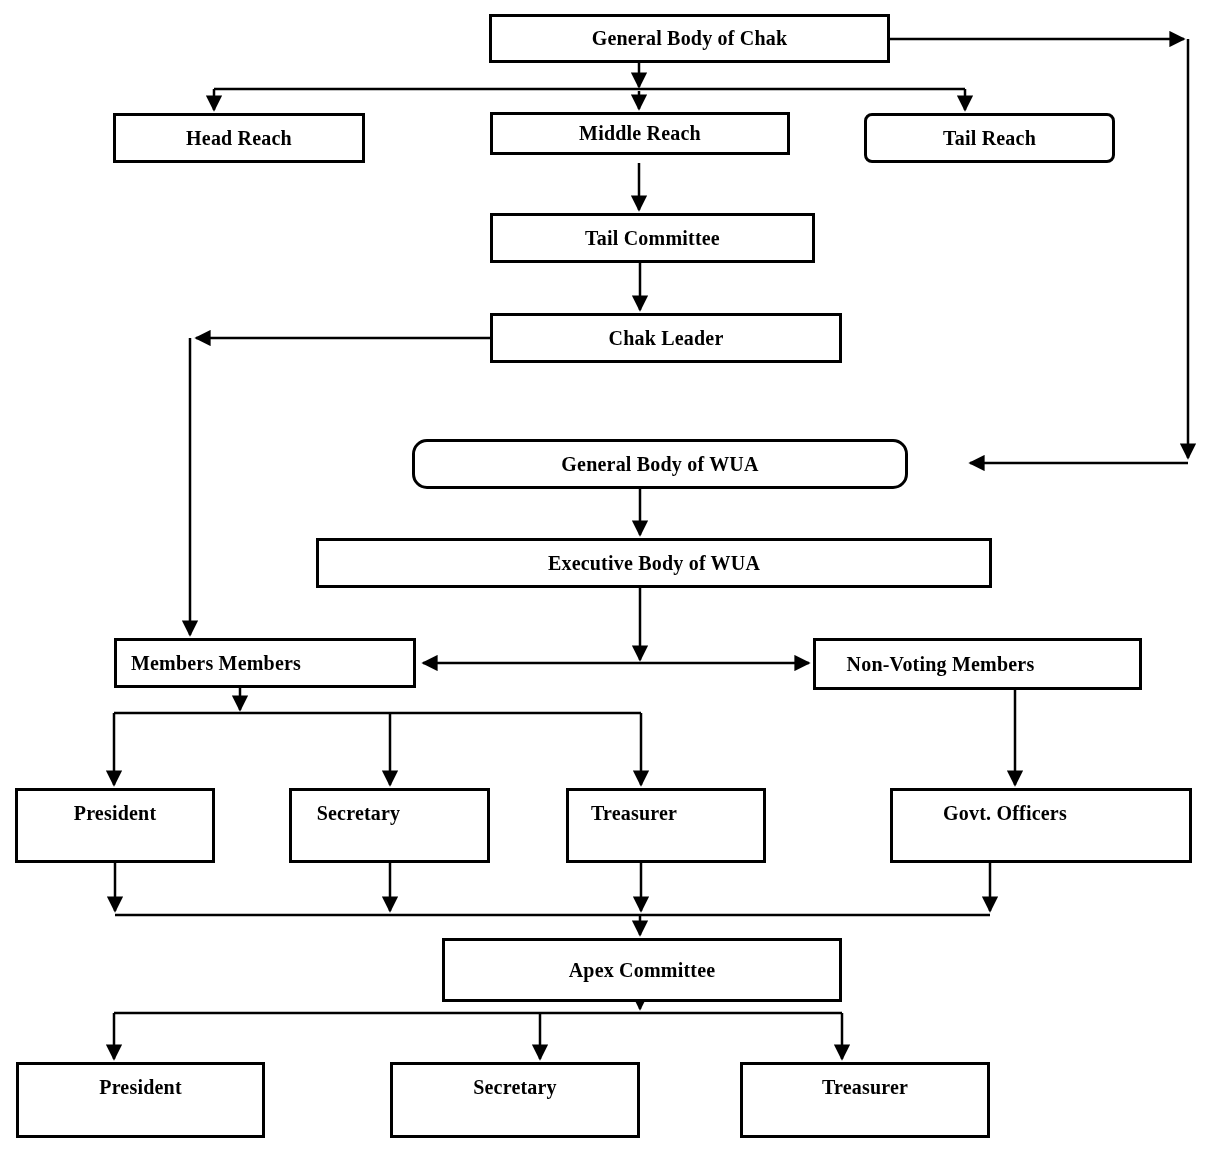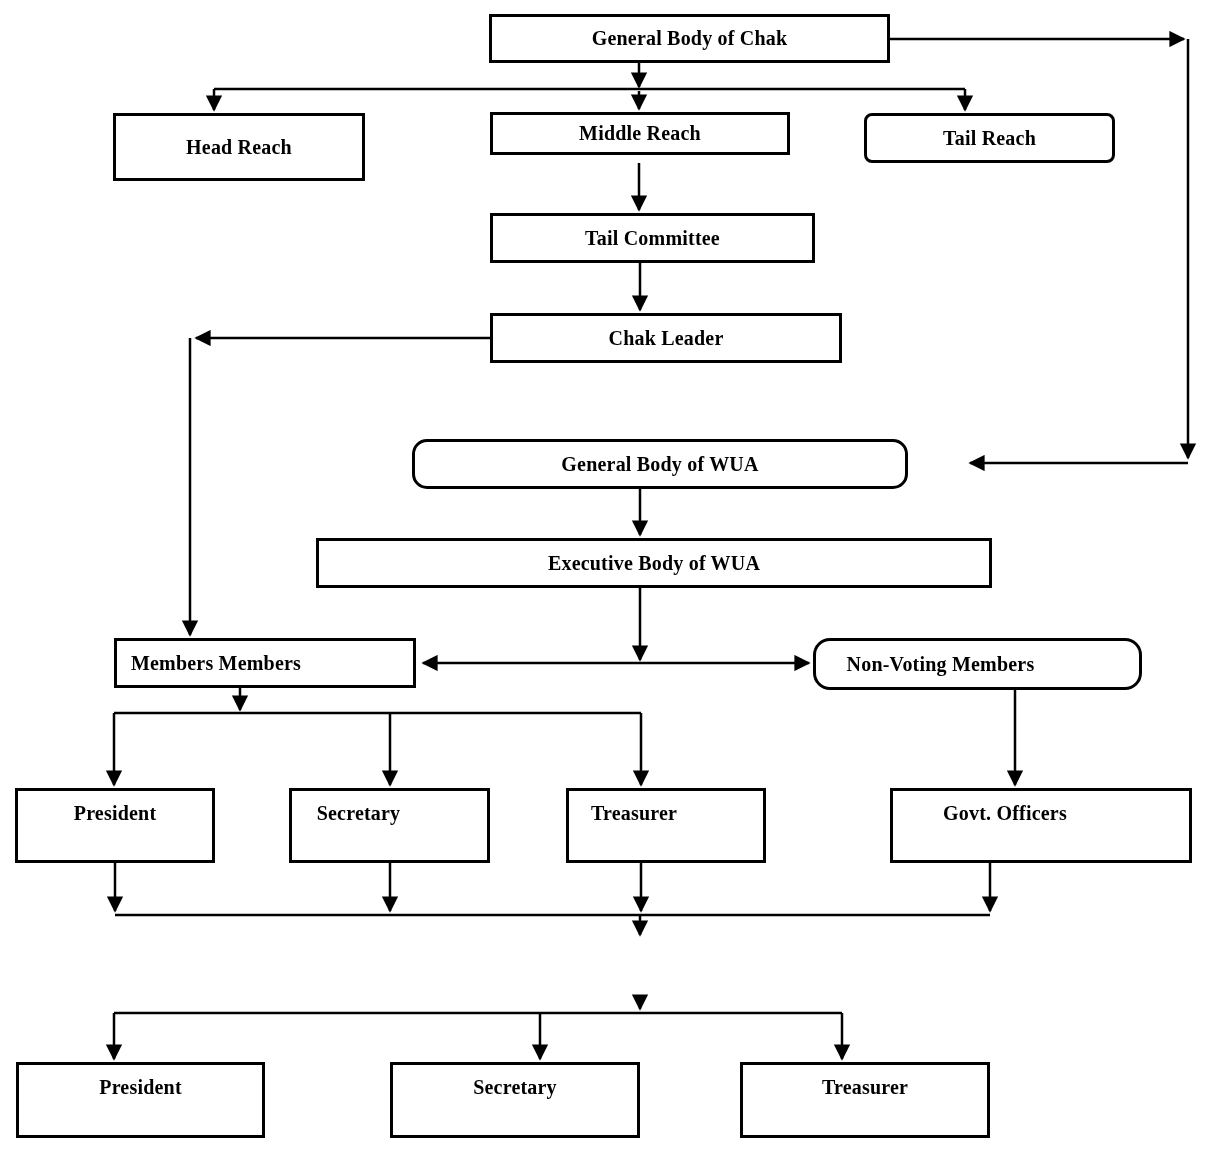--- a/index.html
+++ b/index.html
@@ -88,46 +88,47 @@
 
     <path class="edge" d="M640,1002 V1009" marker-end="url(#arr)"></path>
     <path class="edge" d="M114,1013 H842"></path>
     <path class="edge" d="M114,1013 V1059" marker-end="url(#arr)"></path>
     <path class="edge" d="M540,1013 V1059" marker-end="url(#arr)"></path>
     <path class="edge" d="M842,1013 V1059" marker-end="url(#arr)"></path>
   </svg>
 
   <div class="node" style="left:489px; top:14px; width:401px; height:49px;">General Body of Chak</div>
 
-  <div class="node" style="left:113px; top:113px; width:252px; height:68px;">Head Reach</div>
+  <div class="node" style="left:113px; top:113px; width:252px; height:50px;">Head Reach</div>
 
   <div class="node" style="left:490px; top:112px; width:300px; height:43px;">Middle Reach</div>
 
   <div class="node" style="left:864px; top:113px; width:251px; height:50px;border-radius:8px;">Tail Reach</div>
 
   <div class="node" style="left:490px; top:213px; width:325px; height:50px;">Tail Committee</div>
 
   <div class="node" style="left:490px; top:313px; width:352px; height:50px;">Chak Leader</div>
 
   <div class="node" style="left:412px; top:439px; width:496px; height:50px;border-radius:15px;">General Body of WUA</div>
 
   <div class="node" style="left:316px; top:538px; width:676px; height:50px;">Executive Body of WUA</div>
 
   <div class="node" style="left:114px; top:638px; width:302px; height:50px; padding-right:98px;">Members Members</div>
 
-  <div class="node" style="left:813px; top:638px; width:329px; height:52px; padding-right:74px;border-radius:17px;">Non-Voting Members</div>
+  <div class="node" style="left:813px; top:638px; width:329px; height:52px; padding-right:74px;">Non-Voting Members</div>
 
   <div class="node tall" style="left:15px; top:788px; width:200px; height:75px;">President</div>
 
   <div class="node tall" style="left:289px; top:788px; width:201px; height:75px; padding-right:62px;">Secretary</div>
 
   <div class="node tall" style="left:566px; top:788px; width:200px; height:75px; padding-right:64px;">Treasurer</div>
 
   <div class="node tall" style="left:890px; top:788px; width:302px; height:75px; padding-right:72px;">Govt. Officers</div>
 
+  <div class="node" style="left:442px; top:938px; width:400px; height:64px;">Apex Committee</div>
 
   <div class="node tall" style="left:16px; top:1062px; width:249px; height:76px;">President</div>
 
   <div class="node tall" style="left:390px; top:1062px; width:250px; height:76px;">Secretary</div>
 
   <div class="node tall" style="left:740px; top:1062px; width:250px; height:76px;">Treasurer</div>
 
 </div>
 
 </body></html>

